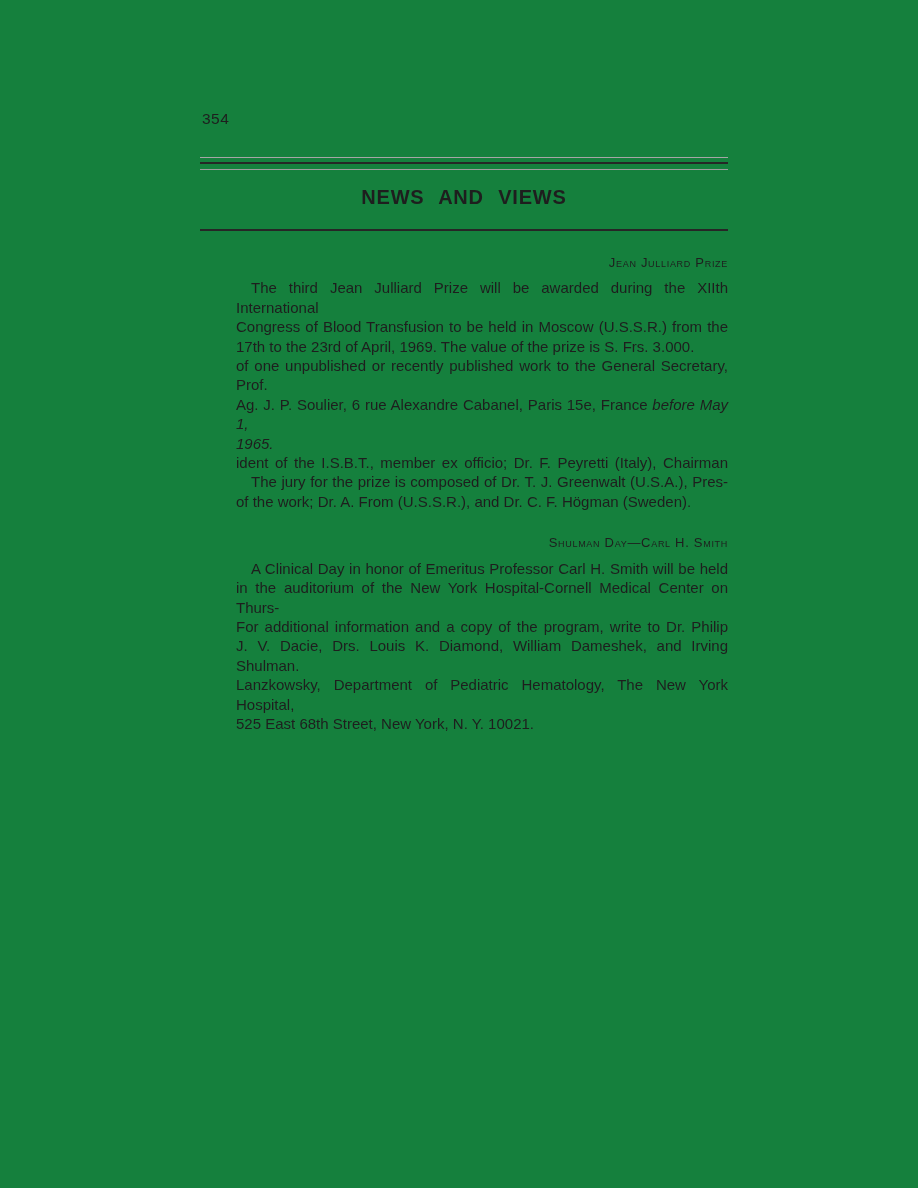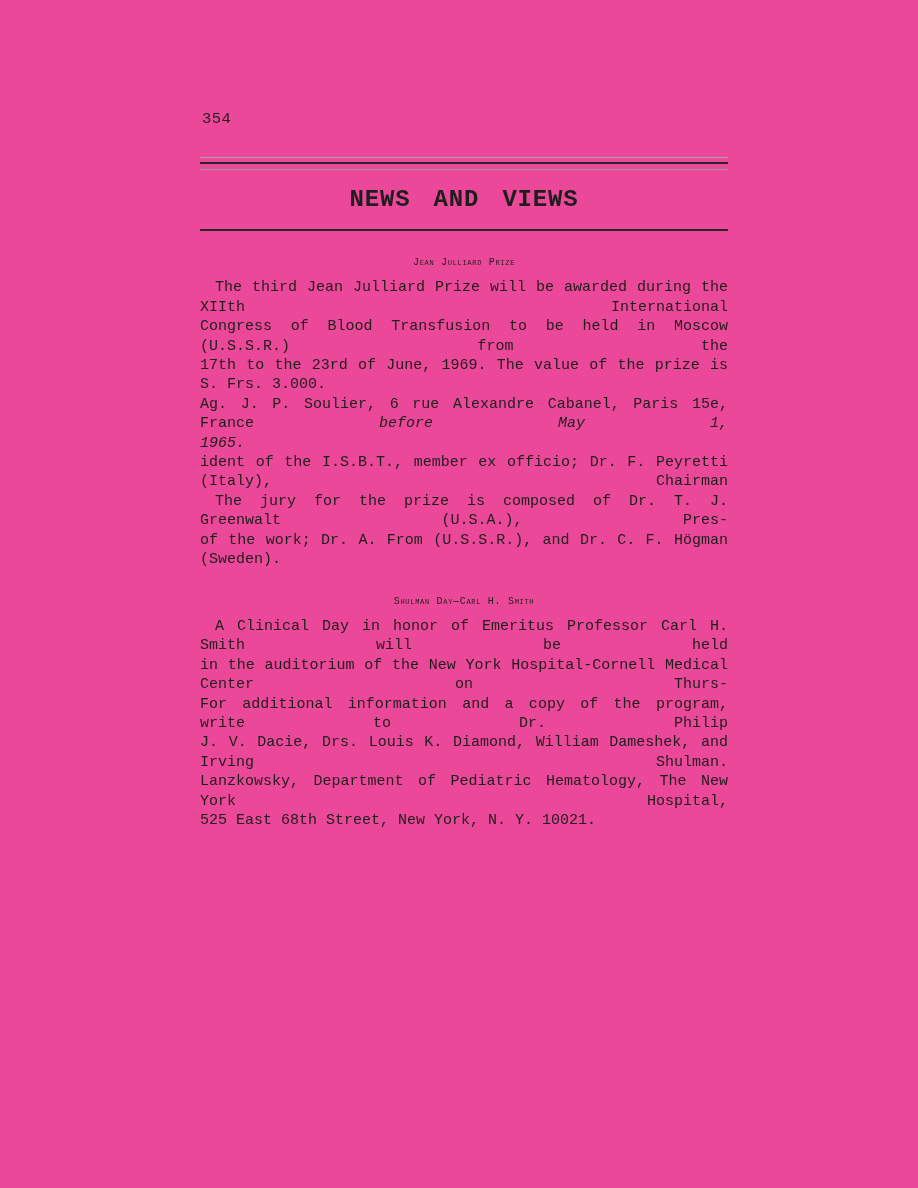--- a/index.html
+++ b/index.html
@@ -4,22 +4,22 @@
 <style>
   html, body {
     margin: 0;
     padding: 0;
     background: #ffffff;
   }
   .page {
     position: relative;
     width: 918px;
     height: 1188px;
-    background: #ec4899;
-    font-family: Liberation Mono, monospace;
+    background: #15803d;
+    font-family: Liberation Sans, sans-serif;
     color: #1e1e1e;
     overflow: hidden;
   }
   .pagenum {
     position: absolute;
     left: 202px;
     top: 110px;
     font-size: 15.5px;
     letter-spacing: 0.5px;
   }
@@ -32,49 +32,49 @@
   .rules-top .thin-a { border-top: 1px solid #a6a6a6; }
   .rules-top .thick  { border-top: 2px solid #262626; margin-top: 4px; }
   .rules-top .thin-b { border-top: 1px solid #9d9d9d; margin-top: 5px; }
   .title {
     position: absolute;
     left: 200px;
     top: 186px;
     width: 528px;
     text-align: center;
     font-weight: bold;
-    font-size: 24px;
+    font-size: 20px;
     letter-spacing: 0.8px;
     word-spacing: 8px;
   }
   .rule-mid {
     position: absolute;
     left: 200px;
     top: 229px;
     width: 528px;
     border-top: 2px solid #262626;
   }
   .content {
     position: absolute;
     left: 200px;
     top: 253px;
     width: 528px;
     font-size: 15px;
     line-height: 19.4px;
   }
   .section + .section { margin-top: 22px; }
   .section-heading {
-    text-align: center;
+    text-align: right;
     font-variant: small-caps;
     letter-spacing: 0.7px;
-    font-size: 10px;
+    font-size: 13px;
     margin: 0 0 6px 0;
   }
   .paragraph { margin: 0; }
-  .line { text-align: justify; }
+  .line { text-align: justify; margin-left: 36px; }
   .line.just { text-align-last: justify; }
   .line.first { text-indent: 15px; }
   .seg.i { font-style: italic; }
 </style>
 </head>
 <body>
 
 <div class="page">
 
   <div class="pagenum">354</div>
@@ -89,23 +89,24 @@
 
   <div class="rule-mid"></div>
 
   <div class="content">
     <div>
         <div class="section">
           <div class="section-heading">Jean Julliard Prize</div>
           <div class="paragraph">
             <div class="line first just"><span class="seg">The third Jean Julliard Prize will be awarded during the XIIth International</span></div>
             <div class="line just"><span class="seg">Congress of Blood Transfusion to be held in Moscow (U.S.S.R.) from the</span></div>
-            <div class="line"><span class="seg">17th to the 23rd of June, 1969. The value of the prize is S. Frs. 3.000.</span></div>
+            <div class="line"><span class="seg">17th to the 23rd of April, 1969. The value of the prize is S. Frs. 3.000.</span></div>
           </div>
           <div class="paragraph">
+            <div class="line just"><span class="seg">of one unpublished or recently published work to the General Secretary, Prof.</span></div>
             <div class="line just"><span class="seg">Ag. J. P. Soulier, 6 rue Alexandre Cabanel, Paris 15e, France </span><span class="seg i">before May 1,</span></div>
             <div class="line"><span class="seg i">1965.</span></div>
           </div>
           <div class="paragraph">
             <div class="line just"><span class="seg">ident of the I.S.B.T., member ex officio; Dr. F. Peyretti (Italy), Chairman</span></div>
             <div class="line first just"><span class="seg">The jury for the prize is composed of Dr. T. J. Greenwalt (U.S.A.), Pres-</span></div>
             <div class="line"><span class="seg">of the work; Dr. A. From (U.S.S.R.), and Dr. C. F. Högman (Sweden).</span></div>
           </div>
         </div>
         <div class="section">

